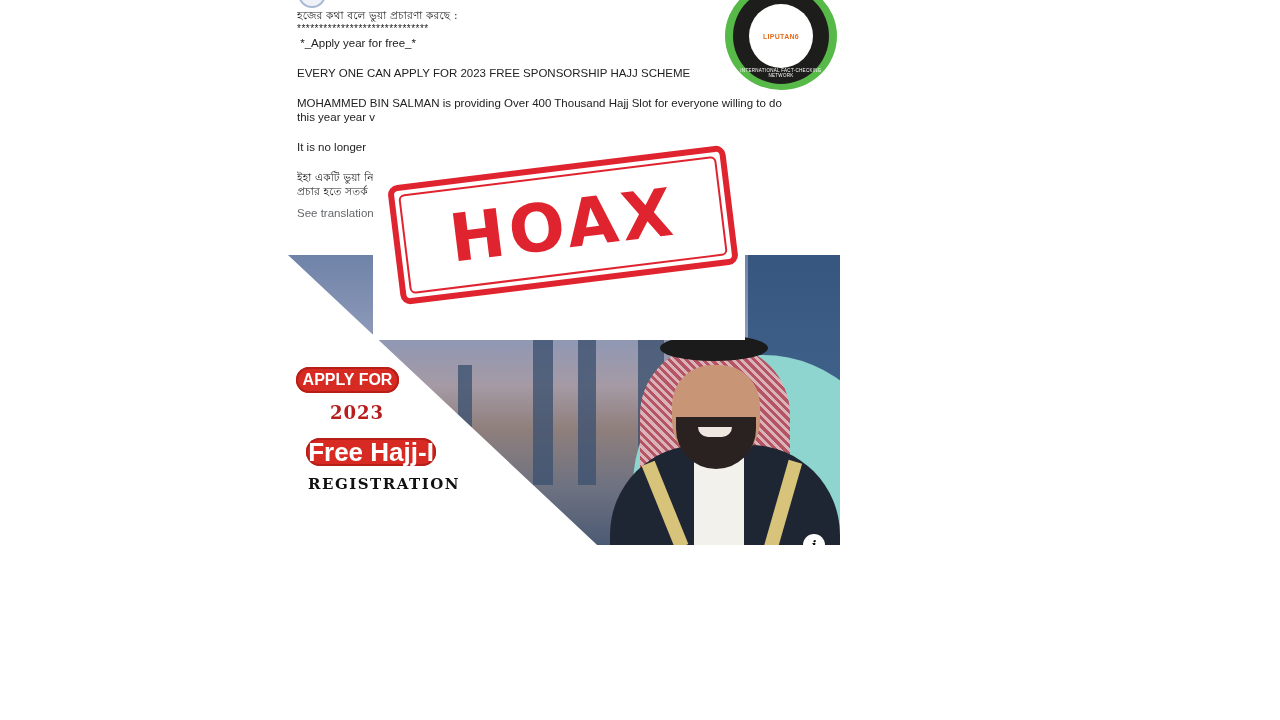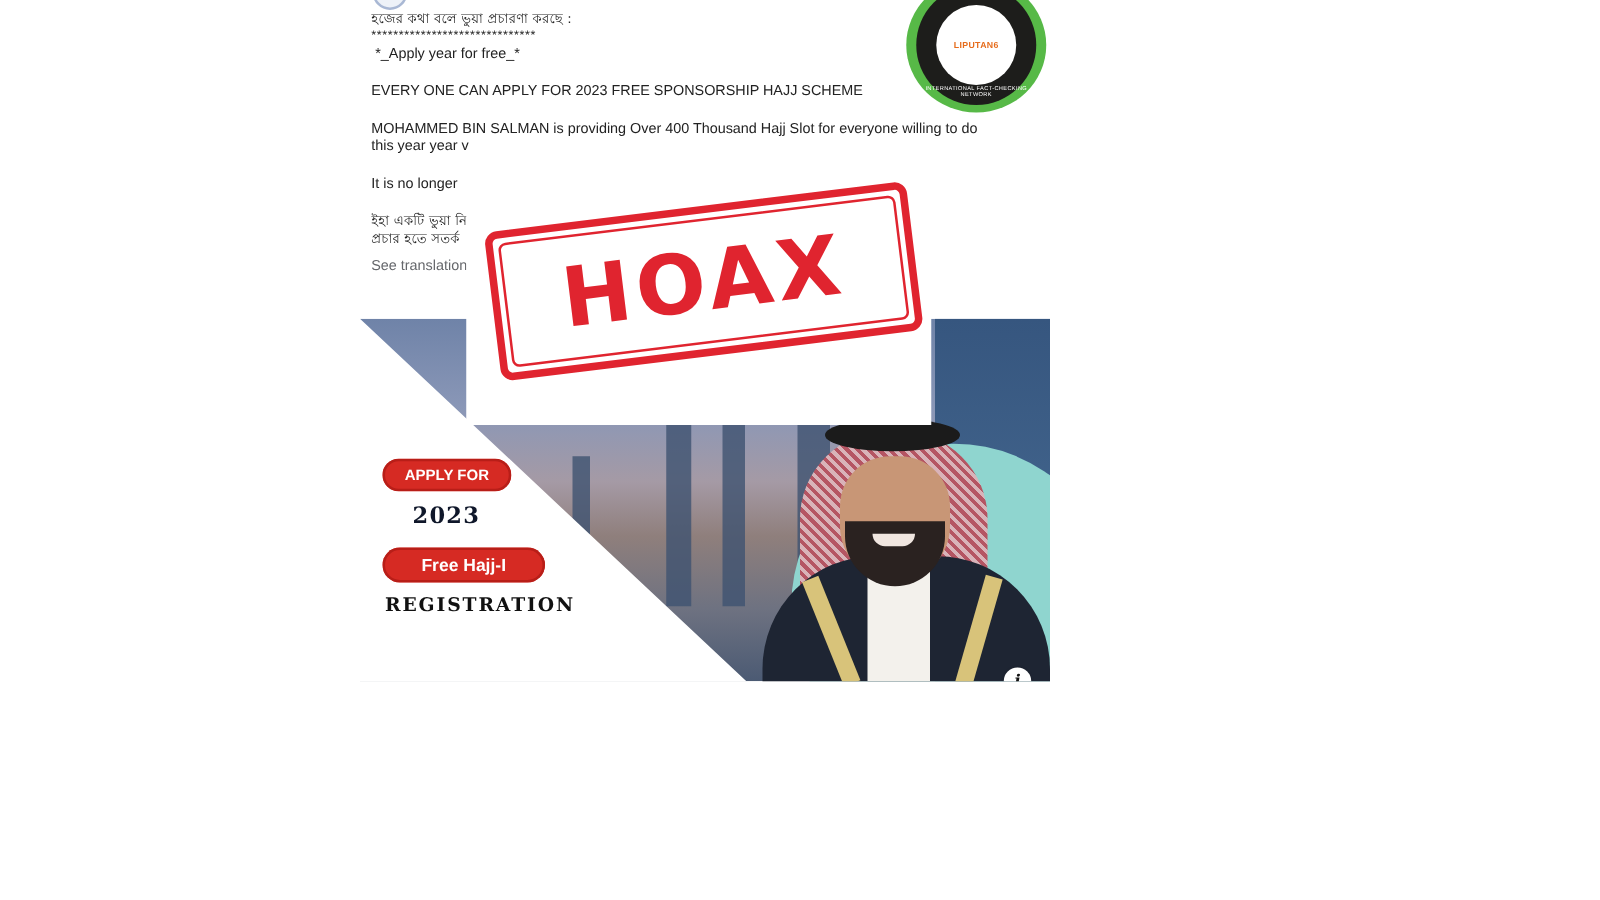--- a/index.html
+++ b/index.html
@@ -40,23 +40,23 @@
   .thobe { position: absolute; left: 96px; top: 130px; width: 50px; height: 90px; background: #f3f1ec; }
   .ghutra { position: absolute; left: 42px; top: 20px; width: 150px; height: 170px; border-radius: 70px 70px 30px 30px;
     background: repeating-linear-gradient(45deg, #d9b3b9 0 3px, #b55563 3px 6px); }
   .agal { position: absolute; left: 62px; top: 10px; width: 108px; height: 26px; border-radius: 50%; background: #1b1b1b; }
   .face { position: absolute; left: 74px; top: 40px; width: 88px; height: 100px; border-radius: 40px 40px 44px 44px; background: #c89676; }
   .beard { position: absolute; left: 78px; top: 92px; width: 80px; height: 52px; border-radius: 0 0 40px 40px; background: #2a2220; }
   .mouth { position: absolute; left: 100px; top: 102px; width: 34px; height: 10px; border-radius: 0 0 16px 16px; background: #f0e6e0; }
 
   .promo { position: absolute; left: 0; top: 0; width: 250px; height: 290px; }
   .pill { position: absolute; background: #d62a23; color: #fff; border-radius: 14px; font-weight: bold; text-align: center; box-shadow: 0 0 0 2px #b81e18 inset; }
-  .pill-apply { left: 18px; top: 112px; width: 103px; height: 26px; font-size: 12px; line-height: 26px; }
-  .year { position: absolute; left: 42px; top: 147px; font-family: "DejaVu Serif", serif; font-weight: bold; font-size: 18px; color: #0f172a; letter-spacing: 1px; }
-  .pill-free { left: 18px; top: 183px; width: 130px; height: 28px; font-size: 14px; line-height: 28px; }
+  .pill-apply { left: 8px; top: 112px; width: 103px; height: 26px; font-size: 16px; line-height: 26px; }
+  .year { position: absolute; left: 42px; top: 147px; font-family: "DejaVu Serif", serif; font-weight: bold; font-size: 18px; color: #b91c1c; letter-spacing: 1px; }
+  .pill-free { left: 18px; top: 183px; width: 130px; height: 28px; font-size: 26px; line-height: 28px; }
   .registration { position: absolute; left: 20px; top: 220px; font-family: "DejaVu Serif", serif; font-weight: bold; font-size: 15px; color: #111; letter-spacing: 1.5px; }
 
   .info-btn { position: absolute; left: 515px; top: 279px; width: 22px; height: 22px; border-radius: 50%; background: #ffffff; display: flex; align-items: center; justify-content: center;
     font-family: "DejaVu Serif", serif; font-style: italic; font-weight: bold; font-size: 13px; color: #111; box-shadow: 0 0 2px rgba(0,0,0,.25); }
 
   .link-footer { position: absolute; left: 0; top: 545px; width: 552px; height: 47px; background: #f0f2f5; }
   .link-domain { position: absolute; left: 9px; top: 6px; font-size: 11px; color: #65676b; letter-spacing: -0.2px; }
   .link-title { position: absolute; left: 9px; top: 25px; font-size: 12.5px; color: #1c1e21; letter-spacing: 0.1px; }
 
   .hoax-overlay { position: absolute; left: 373px; top: 145px; width: 372px; height: 195px; background: #ffffff; }

